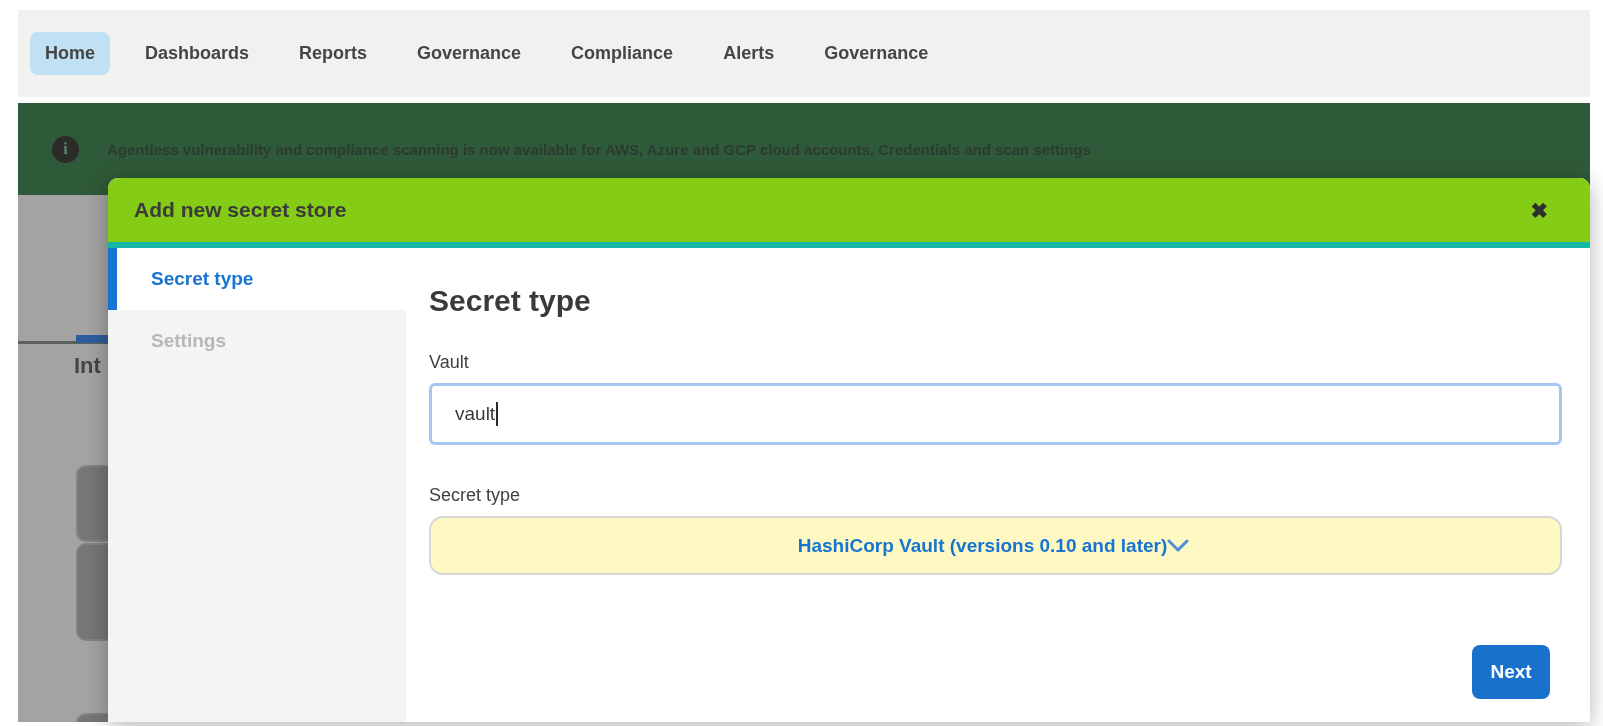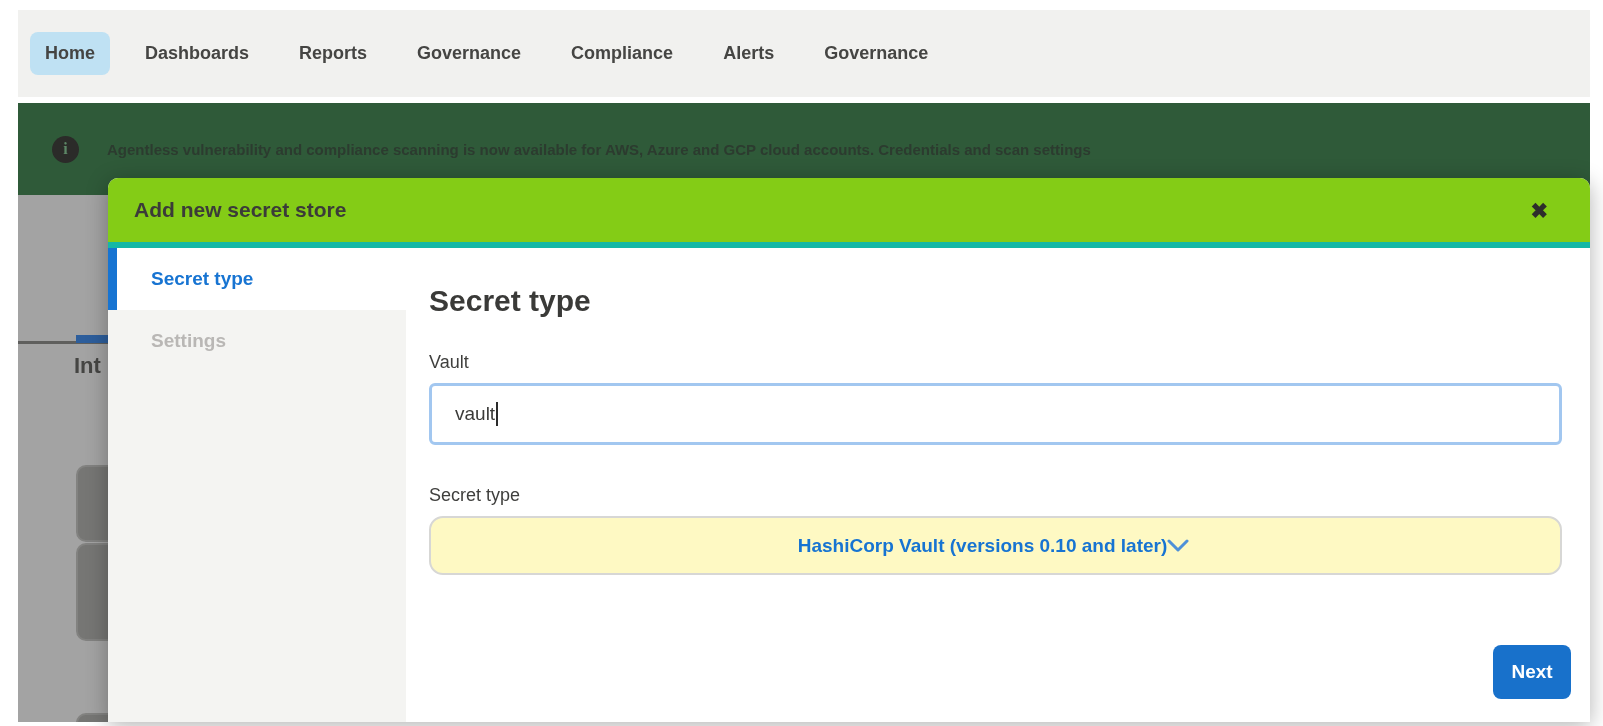--- a/index.html
+++ b/index.html
@@ -55,21 +55,21 @@
   .field-label { margin-top:34px; font-size:18px; color:#3f3f3d; }
   .text-input { margin-top:10px; height:62px; border:3px solid #a2c7f0; border-radius:6px;
     background:#fff; display:flex; align-items:center; padding-left:23px;
     font-size:19px; color:#3b3b39; cursor:text; }
   .caret { display:inline-block; width:2px; height:24px; background:#2b2b2b; margin-left:1px; }
   .select-box { margin-top:40px; }
   .select-input { margin-top:10px; height:59px; border:2px solid #d7d7d5; border-radius:14px;
     background:#fef9c3; display:flex; align-items:center; justify-content:center;
     padding:0 28px 0 24px; cursor:pointer; }
   .select-value { font-size:19px; font-weight:700; color:#1774d2; }
-  .next-btn { position:absolute; right:19px; bottom:23px; width:78px; height:54px;
+  .next-btn { position:absolute; right:40px; bottom:23px; width:78px; height:54px;
     background:#1871cb; border:none; border-radius:8px; color:#ffffff;
     font-size:19px; font-weight:700; font-family:"Liberation Sans", sans-serif;
     display:flex; align-items:center; justify-content:center; cursor:pointer; }
 </style>
 </head>
 <body>
 
 <nav class="nav">
   <span class="nav-item active">Home</span>
   <span class="nav-item">Dashboards</span>

